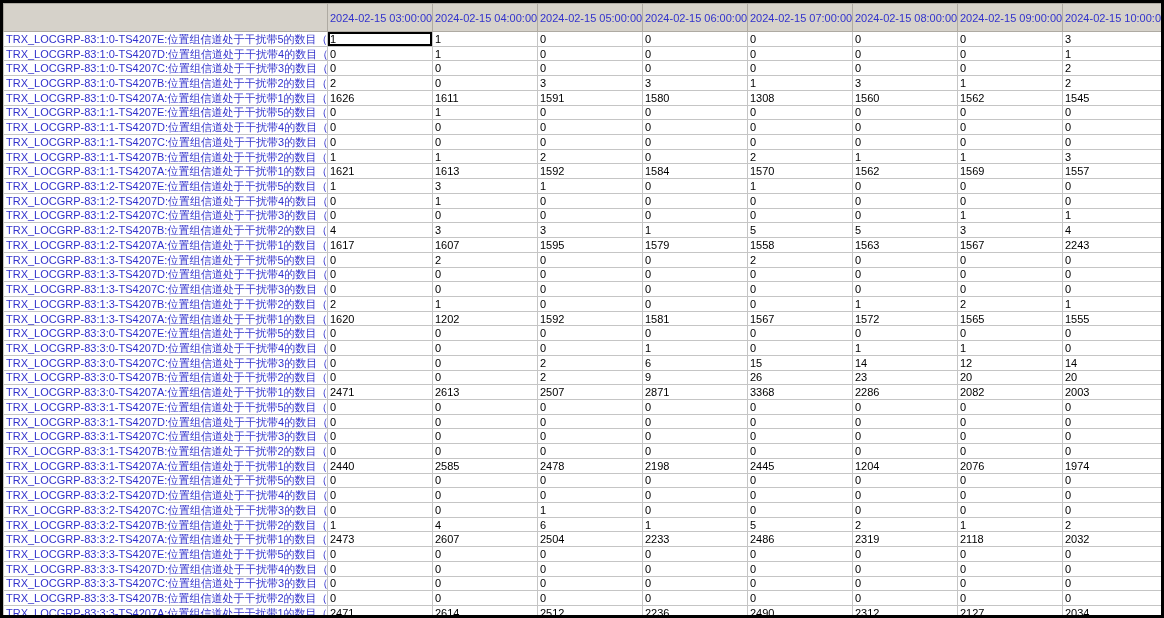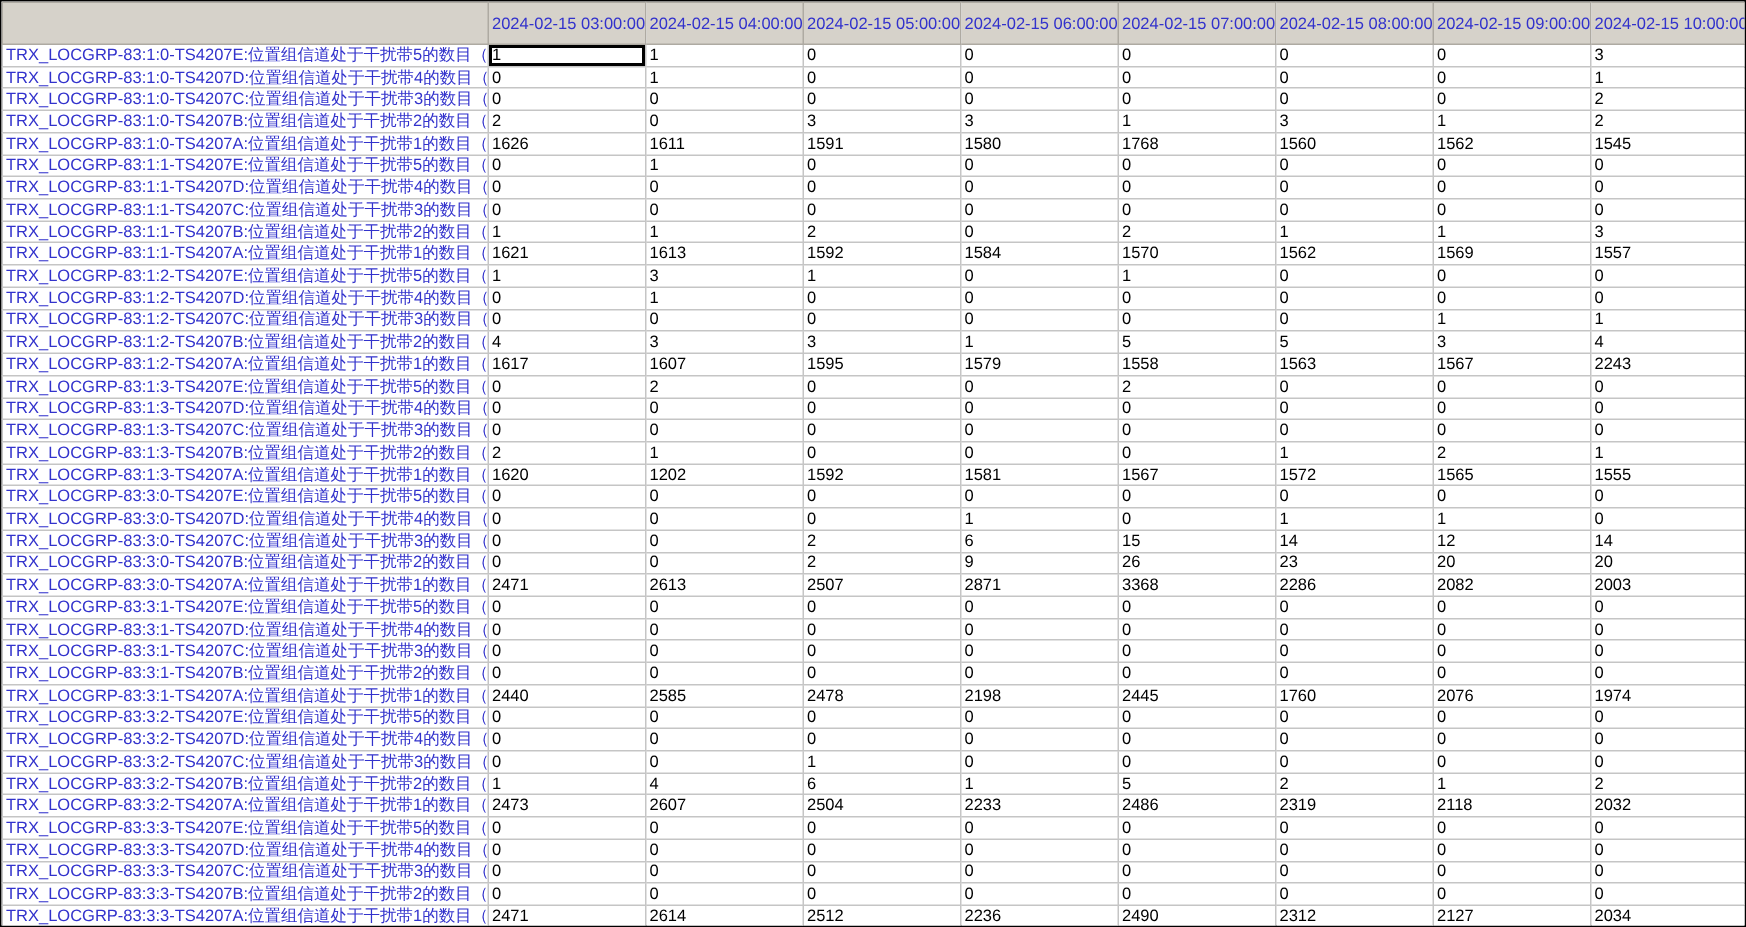--- a/index.html
+++ b/index.html
@@ -1,21 +1,21 @@
 <!DOCTYPE html>
 <html style="--header-bg: #d6d2ca; --link-blue: #3232cc; --grid-color: #c5c5c5; --selected-border: #000000;"><head>
 <meta charset="utf-8">
 <style>
   html, body { margin: 0; padding: 0; background: #ffffff; }
   .screen {
     width: 1164px; height: 618px;
     overflow: hidden;
     background: #ffffff;
     font-family: "Liberation Sans", "DejaVu Sans", sans-serif;
-    border: 1px solid #000000;
+    border: 3px solid #000000;
     box-sizing: border-box;
     position: relative;
   }
   table.grid {
     border-collapse: collapse;
     table-layout: fixed;
     width: 1164px;
   }
   table.grid col.label-col { width: 324px; }
   table.grid col.data-col  { width: 105px; }
@@ -124,21 +124,21 @@
           <td class="data-cell">3</td>
           <td class="data-cell">1</td>
           <td class="data-cell">2</td>
         </tr>
         <tr>
           <td class="row-label">TRX_LOCGRP-83:1:0-TS4207A:位置组信道处于干扰带1的数目（TCHF）</td>
           <td class="data-cell">1626</td>
           <td class="data-cell">1611</td>
           <td class="data-cell">1591</td>
           <td class="data-cell">1580</td>
-          <td class="data-cell">1768</td>
+          <td class="data-cell">1308</td>
           <td class="data-cell">1560</td>
           <td class="data-cell">1562</td>
           <td class="data-cell">1545</td>
         </tr>
         <tr>
           <td class="row-label">TRX_LOCGRP-83:1:1-TS4207E:位置组信道处于干扰带5的数目（TCHF）</td>
           <td class="data-cell">0</td>
           <td class="data-cell">1</td>
           <td class="data-cell">0</td>
           <td class="data-cell">0</td>
@@ -400,21 +400,21 @@
           <td class="data-cell">0</td>
           <td class="data-cell">0</td>
         </tr>
         <tr>
           <td class="row-label">TRX_LOCGRP-83:3:1-TS4207A:位置组信道处于干扰带1的数目（TCHF）</td>
           <td class="data-cell">2440</td>
           <td class="data-cell">2585</td>
           <td class="data-cell">2478</td>
           <td class="data-cell">2198</td>
           <td class="data-cell">2445</td>
-          <td class="data-cell">1760</td>
+          <td class="data-cell">1204</td>
           <td class="data-cell">2076</td>
           <td class="data-cell">1974</td>
         </tr>
         <tr>
           <td class="row-label">TRX_LOCGRP-83:3:2-TS4207E:位置组信道处于干扰带5的数目（TCHF）</td>
           <td class="data-cell">0</td>
           <td class="data-cell">0</td>
           <td class="data-cell">0</td>
           <td class="data-cell">0</td>
           <td class="data-cell">0</td>

